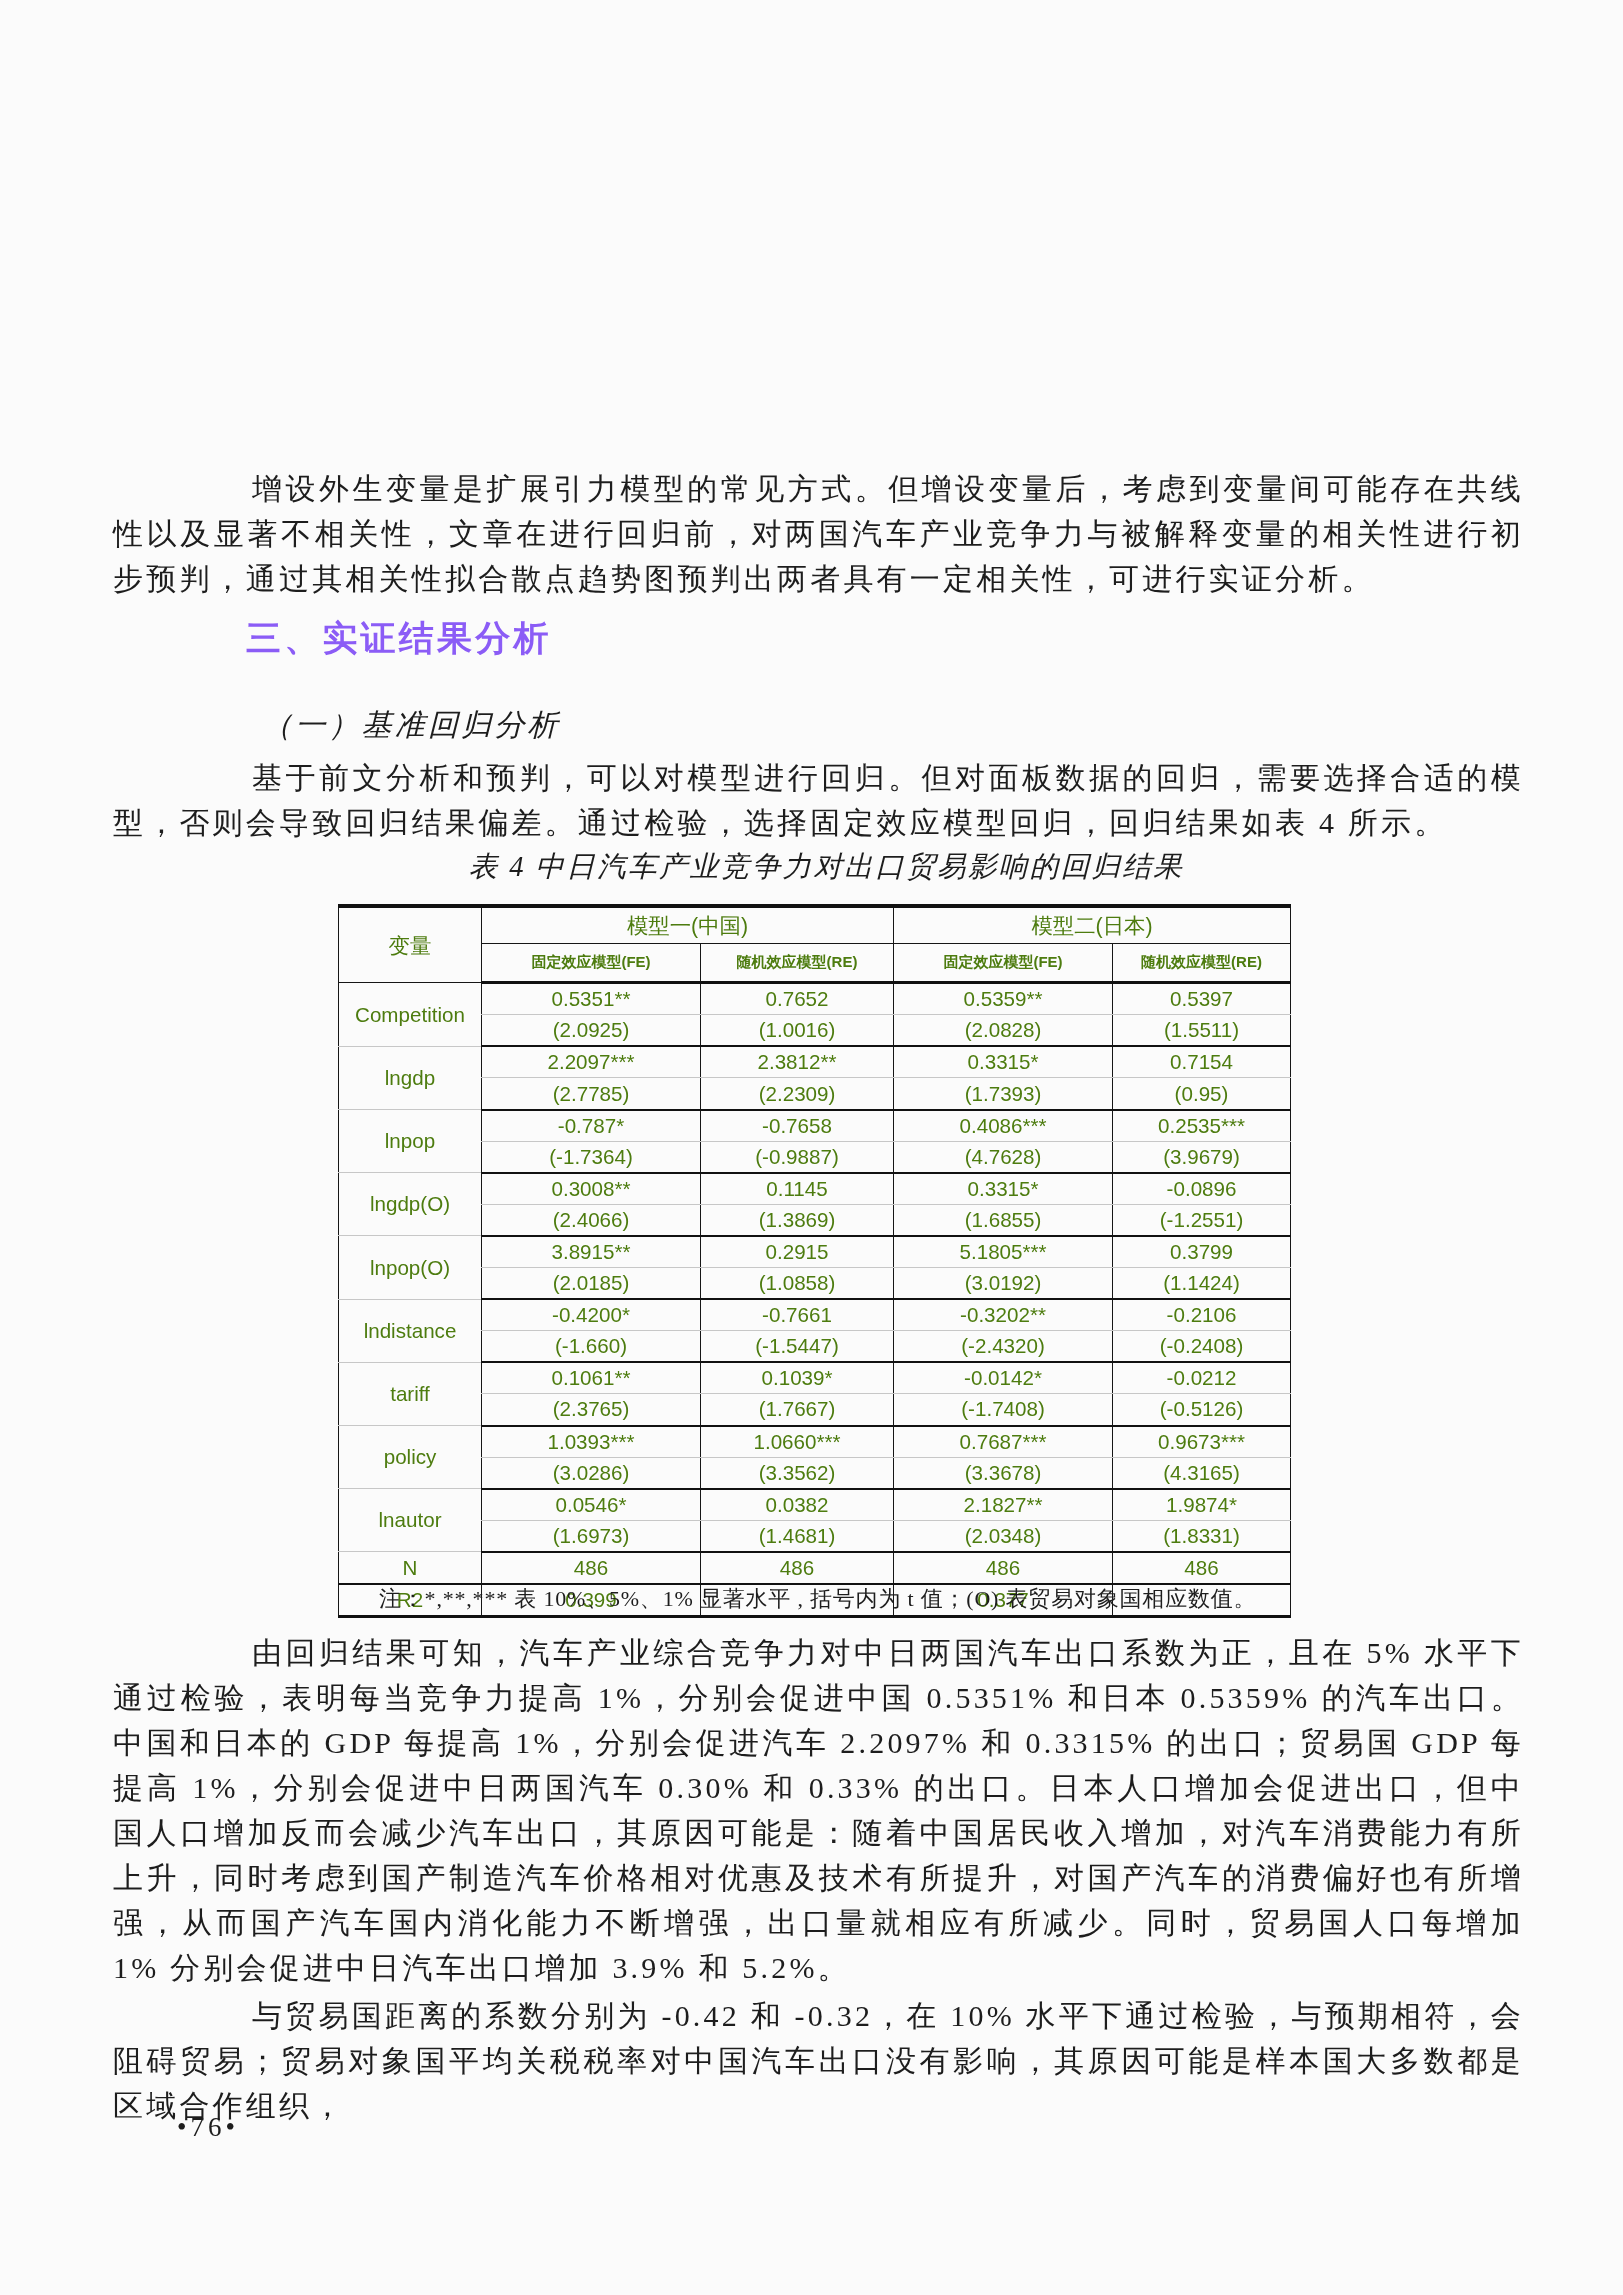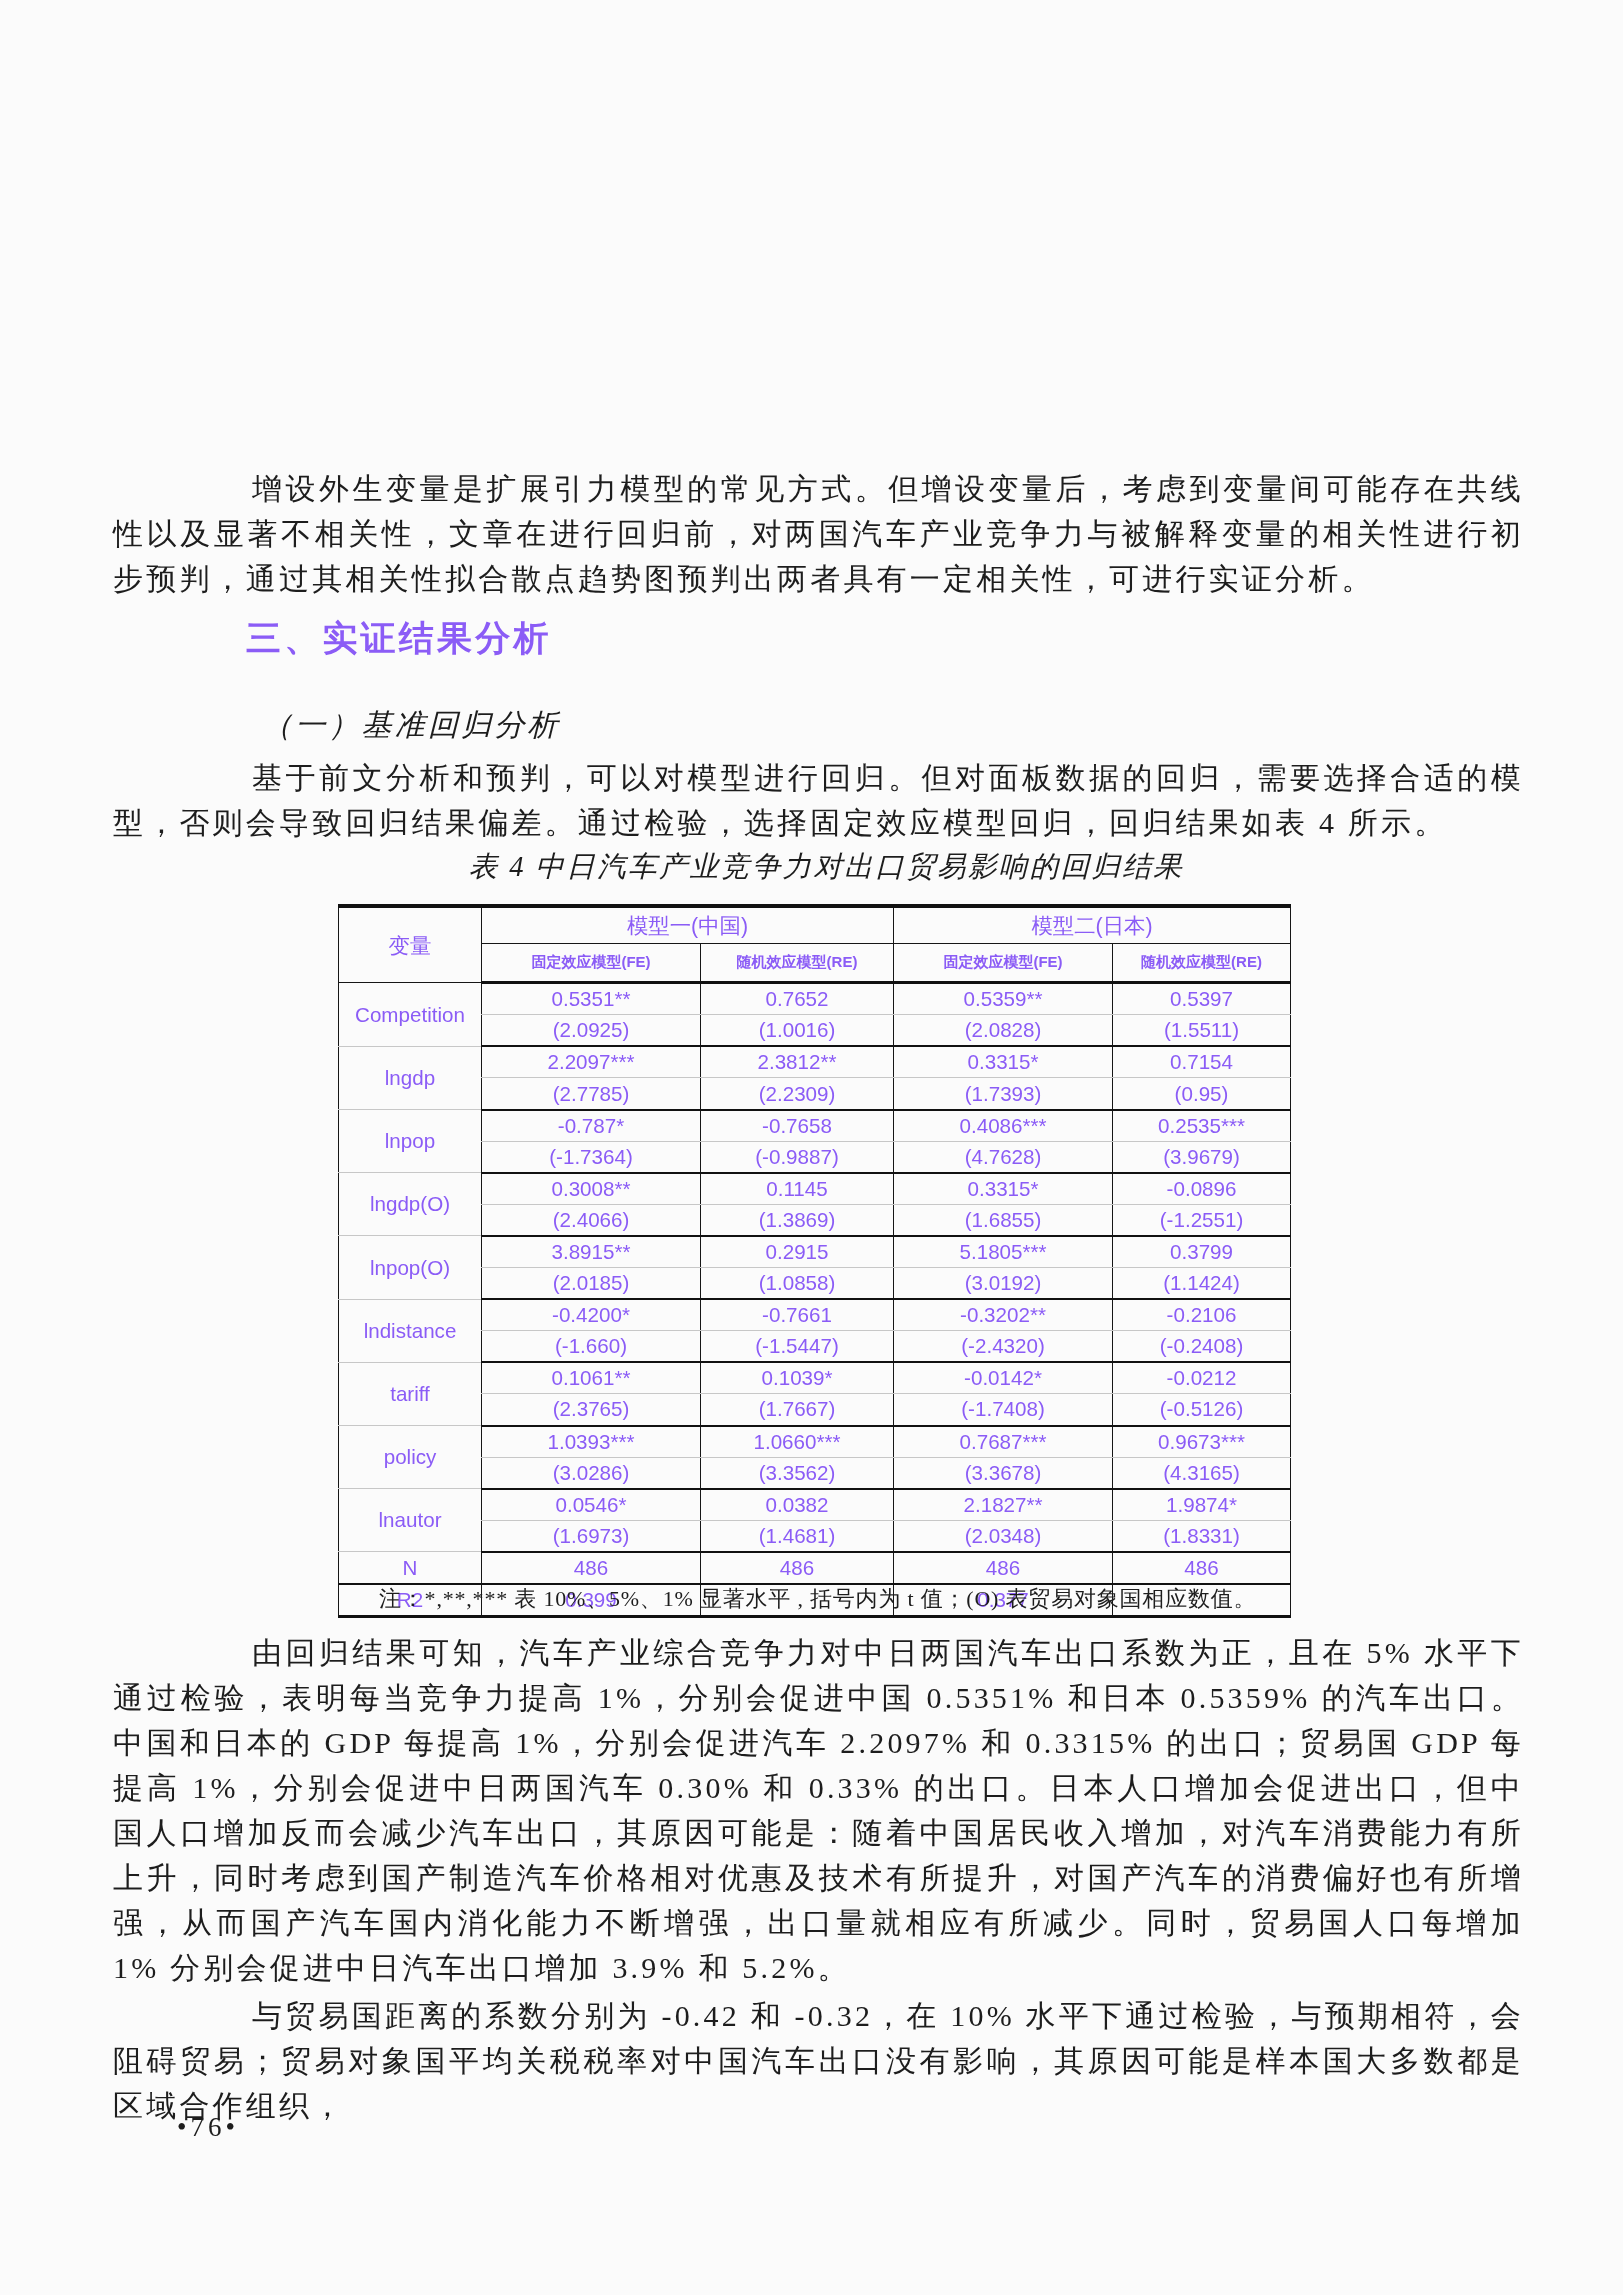--- a/index.html
+++ b/index.html
@@ -42,21 +42,21 @@
     font-size:27px; letter-spacing:4px;
   }
 
   
   table.reg {
     position:absolute; left:338px; top:904px;
     width:951px;
     border-collapse:collapse;
     table-layout:fixed;
     font-family:"Liberation Sans","DejaVu Sans",sans-serif;
-    font-size:20.6px; color:#8b5cf6;
+    font-size:20.6px; color:#4d7c0f;
     border-top:4px solid #111;
     border-bottom:3.2px solid #111;
     border-left:1.6px solid #161616;
     border-right:1.6px solid #161616;
   }
   table.reg th, table.reg td {
     border-left:1.6px solid #161616;
     padding:0.8px 3.2px;
     text-align:center;
     font-weight:normal;

